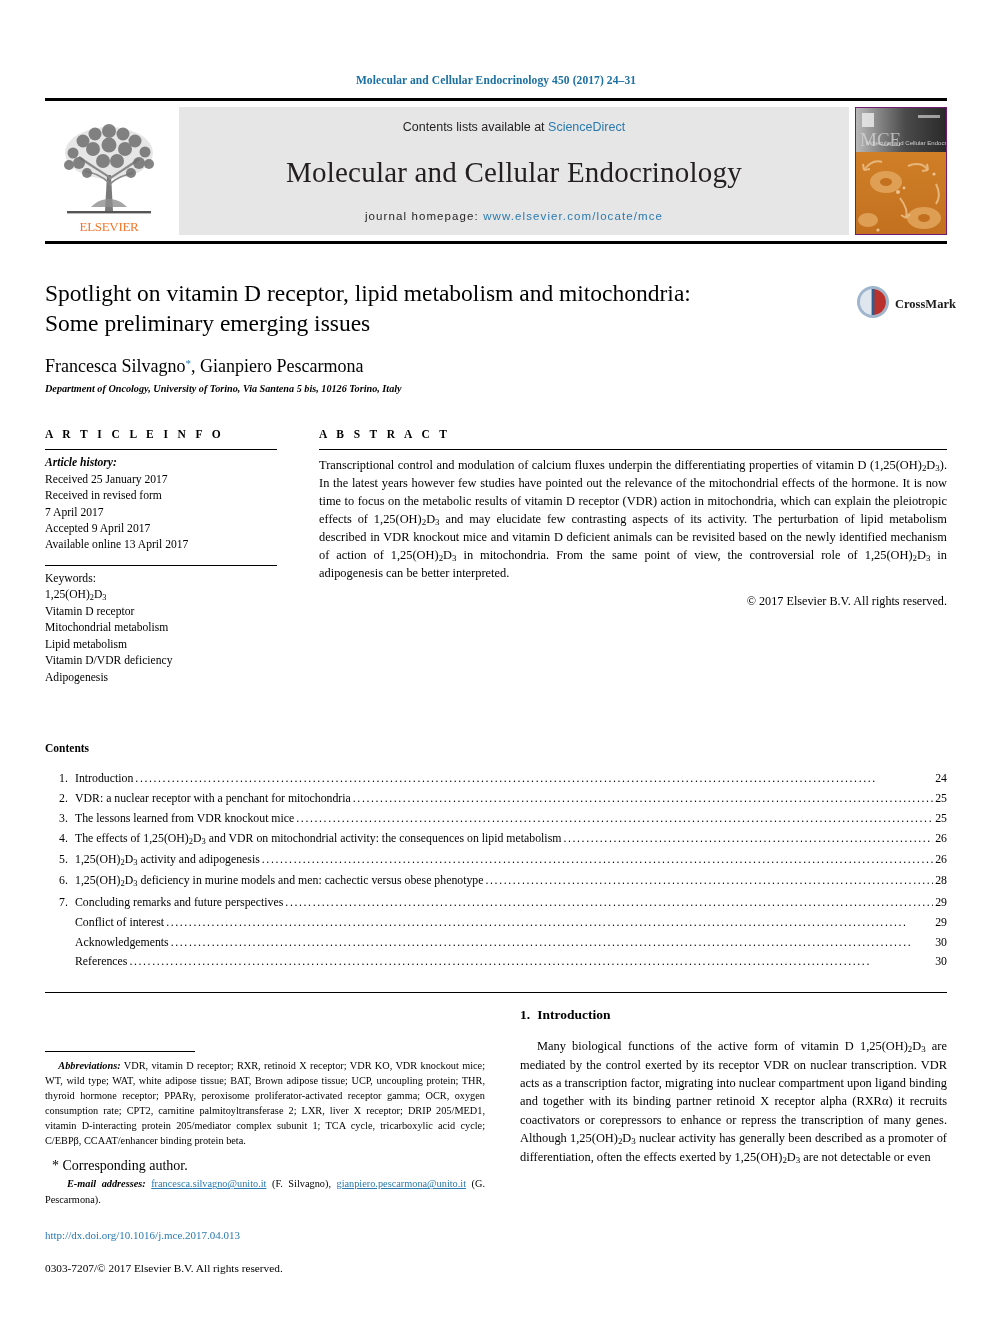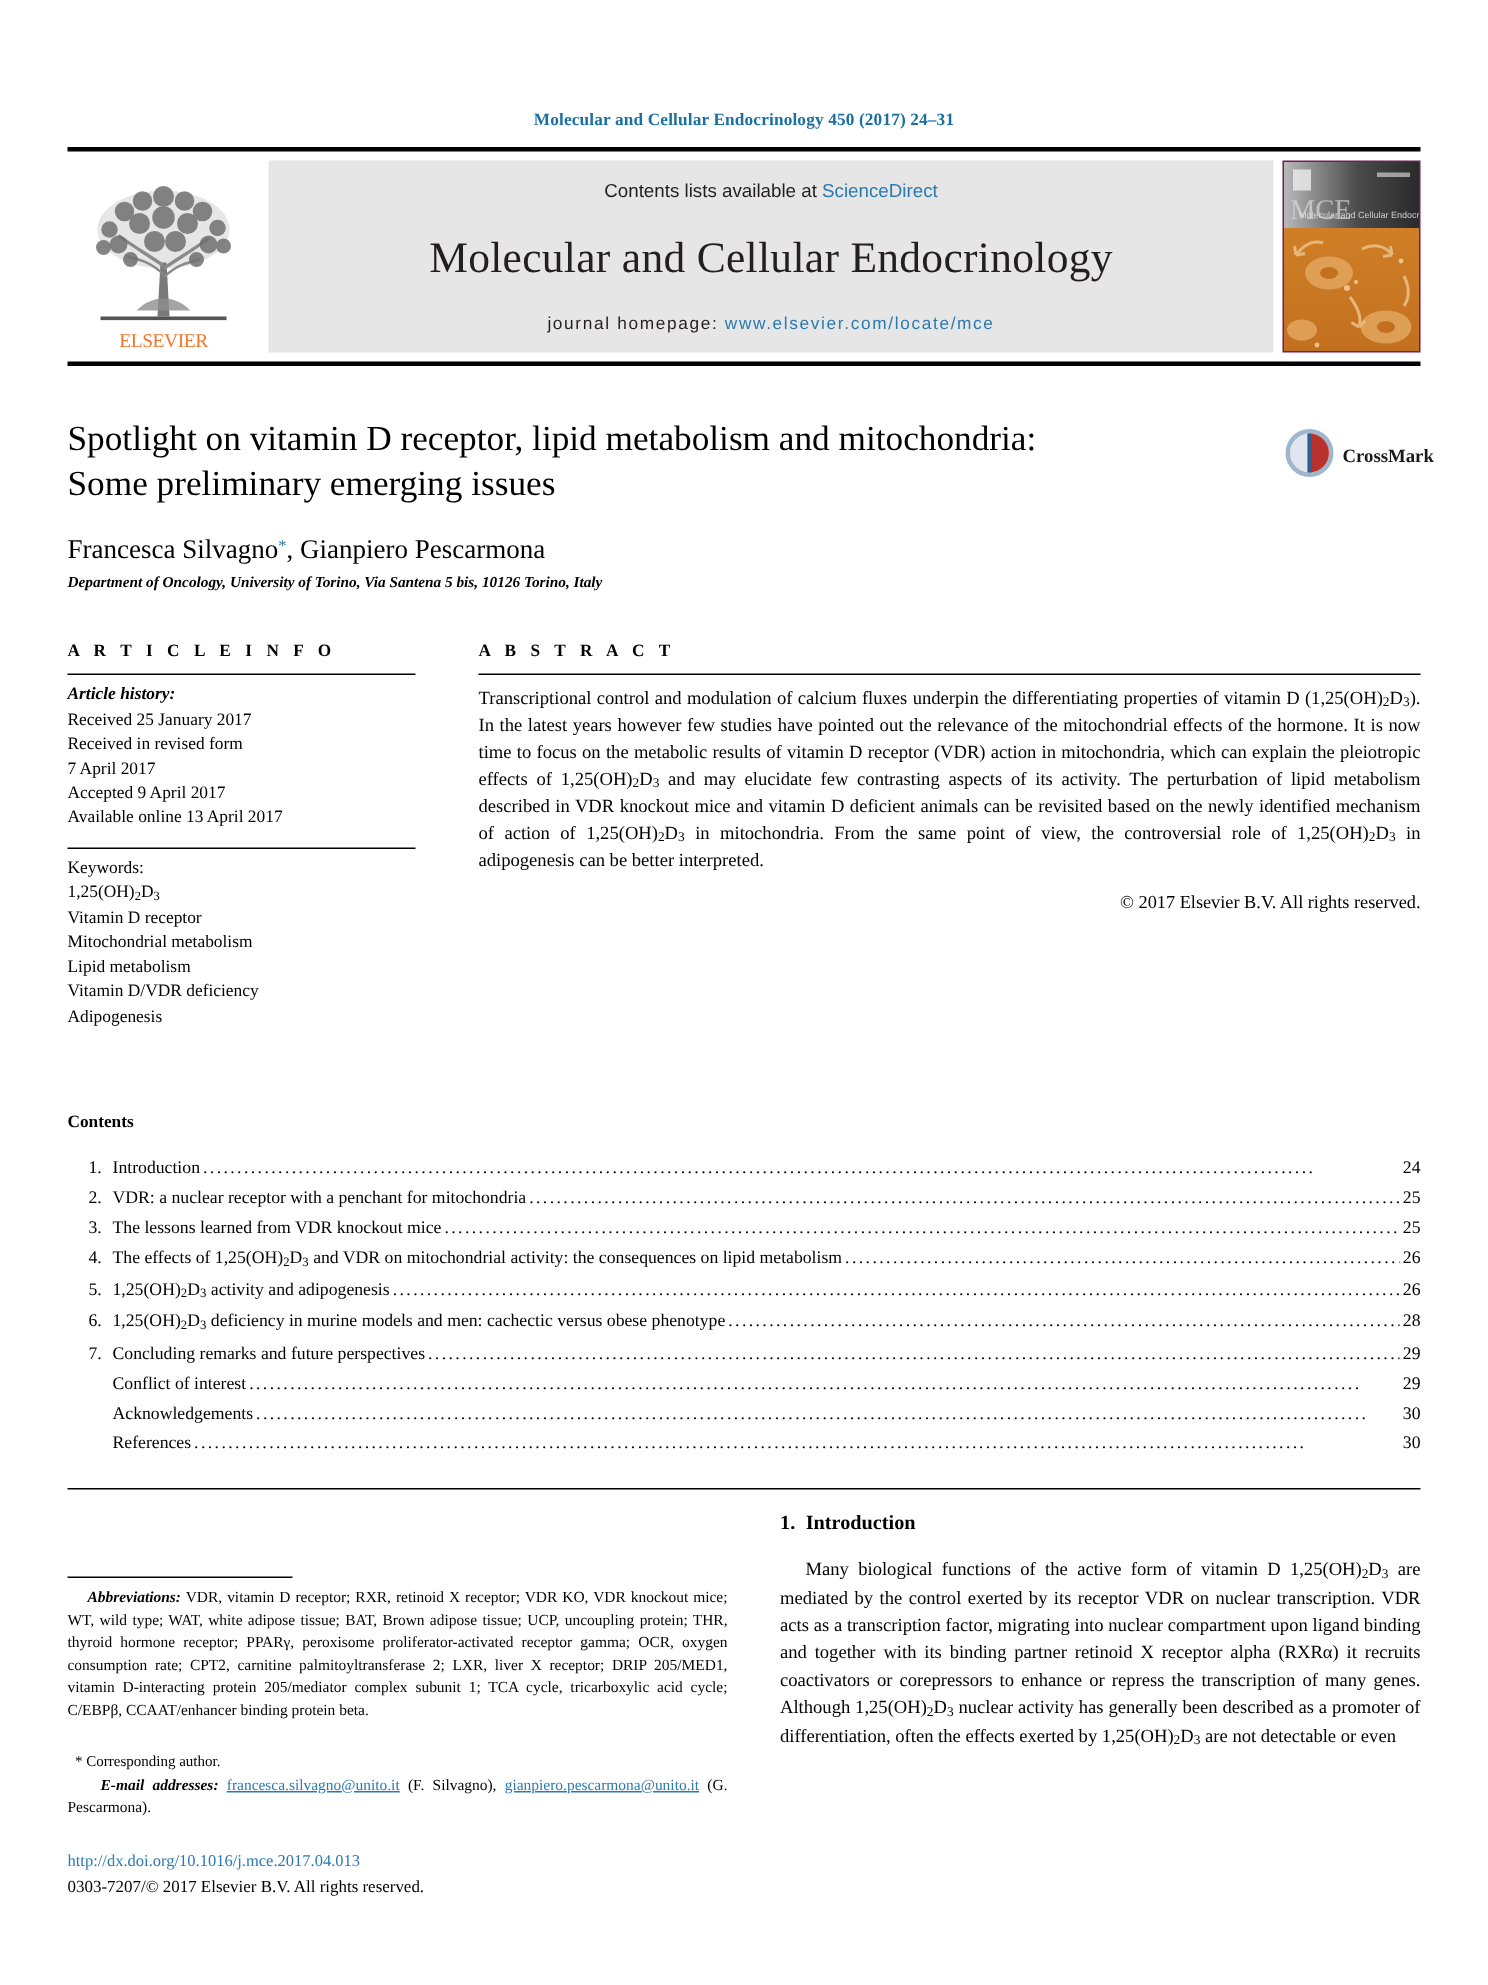--- a/index.html
+++ b/index.html
@@ -234,41 +234,42 @@
     border-top: 1px solid #000;
     margin-bottom: 6px;
   }
   .abbrev {
     font-size: 10.3px;
     line-height: 1.46;
     text-align: justify;
   }
   .abbrev .it { font-style: italic; font-weight: bold; }
   .corr {
-    font-size: 10px;
-    margin-top: 20px;
+    font-size: 14px;
+    margin-top: 8px;
     line-height: 1.46;
   }
   .emails {
     font-size: 10.3px;
     line-height: 1.5;
     text-align: justify;
   }
   .emails .it { font-style: italic; font-weight: bold; }
   .lnk { color: #2a7ab0; }
   .doi {
     margin-top: 20px;
     font-size: 11px;
     color: #2a7ab0;
     line-height: 1.5;
   }
   .issn {
     font-size: 11.3px;
     line-height: 1.5;
     color: #000;
+    margin-top: 16px;
   }
 
   .intro-head {
     font-family: "Liberation Serif", serif;
     font-weight: bold;
     font-size: 13.5px;
     margin: 0 0 14px 0;
   }
   .intro-head .n { margin-right: 7px; }
   .intro-p {

